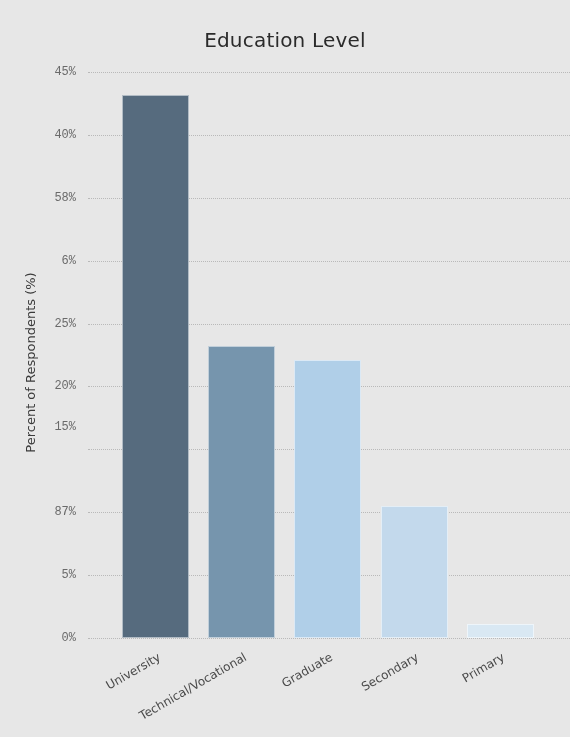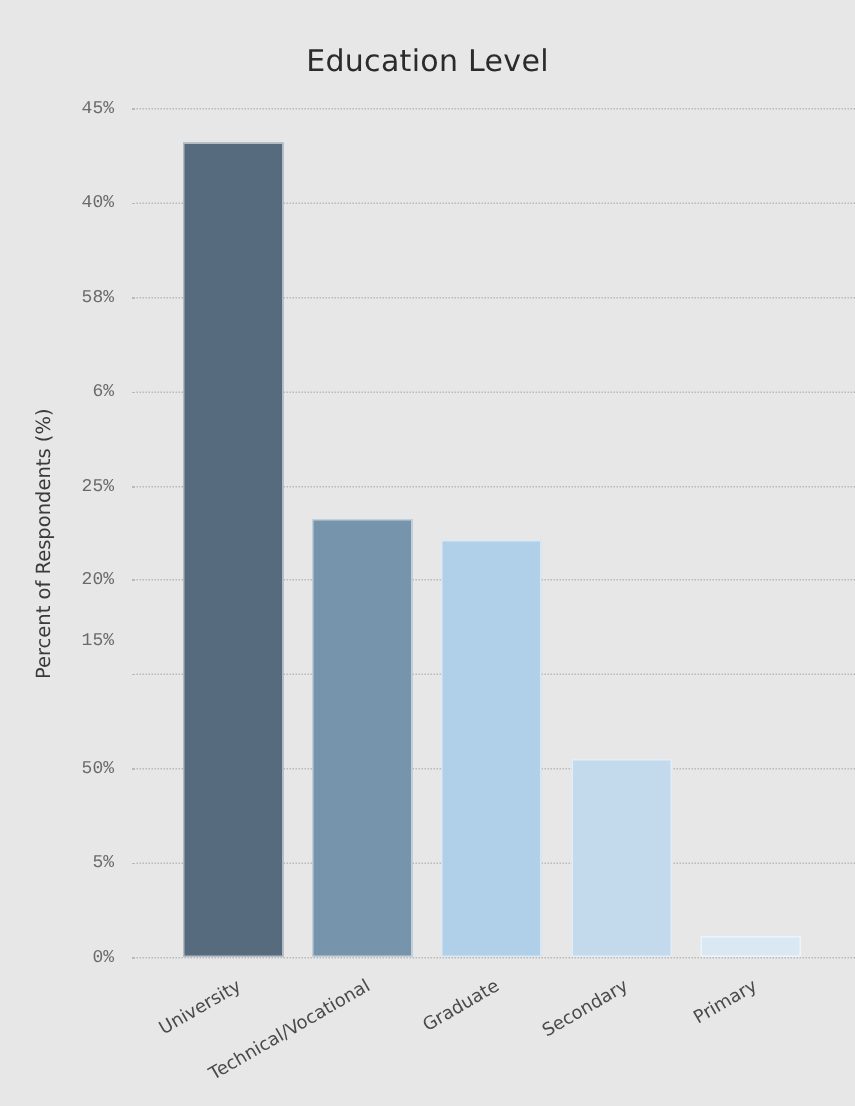--- a/index.html
+++ b/index.html
@@ -107,21 +107,21 @@
 
 <div id="figure">
 
   <div id="chart-title">Education Level</div>
 
   <div id="y-axis-title">Percent of Respondents (%)</div>
 
   <div id="y-tick-labels">
       <div class="ytick-label" style="top: 566px;">0%</div>
       <div class="ytick-label" style="top: 503.111px;">5%</div>
-      <div class="ytick-label" style="top: 440.222px;">50%</div>
+      <div class="ytick-label" style="top: 440.222px;">87%</div>
       <div class="ytick-label" style="top: 355px;">15%</div>
       <div class="ytick-label" style="top: 314.444px;">20%</div>
       <div class="ytick-label" style="top: 251.556px;">25%</div>
       <div class="ytick-label" style="top: 188.667px;">6%</div>
       <div class="ytick-label" style="top: 125.778px;">58%</div>
       <div class="ytick-label" style="top: 62.8889px;">40%</div>
       <div class="ytick-label" style="top: 0px;">45%</div>
     </div>
 
   <div id="plot-area">

